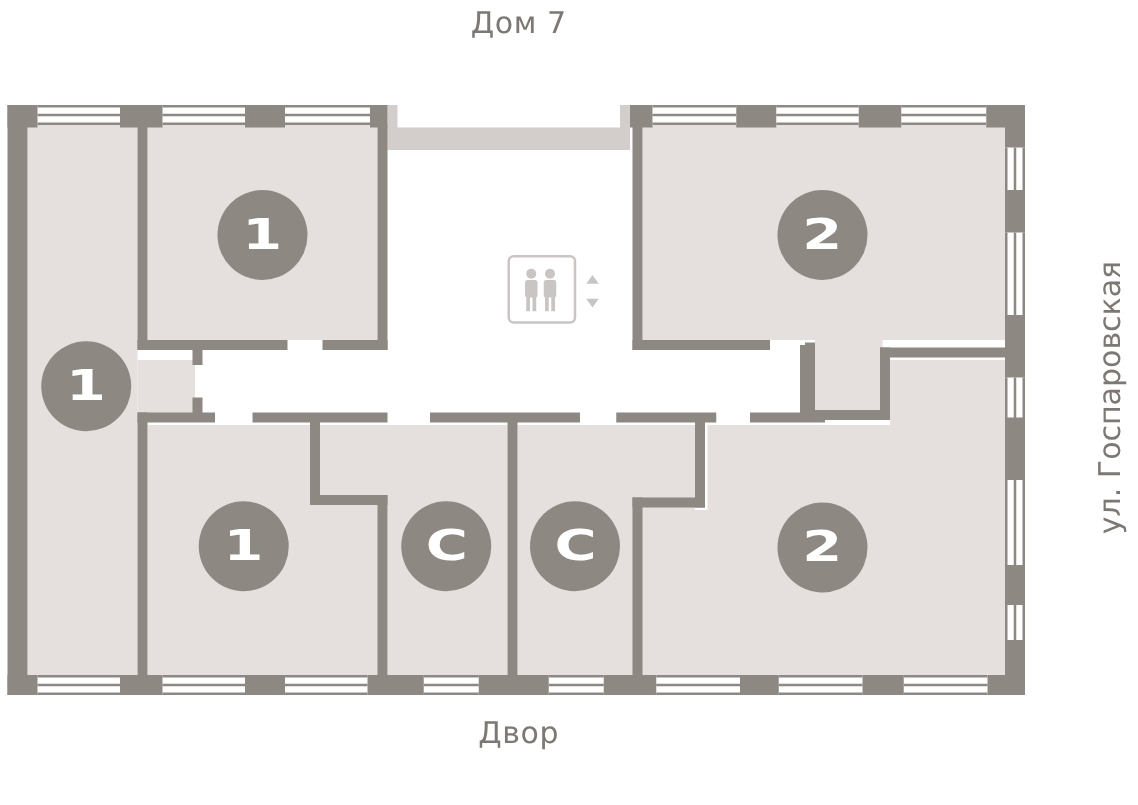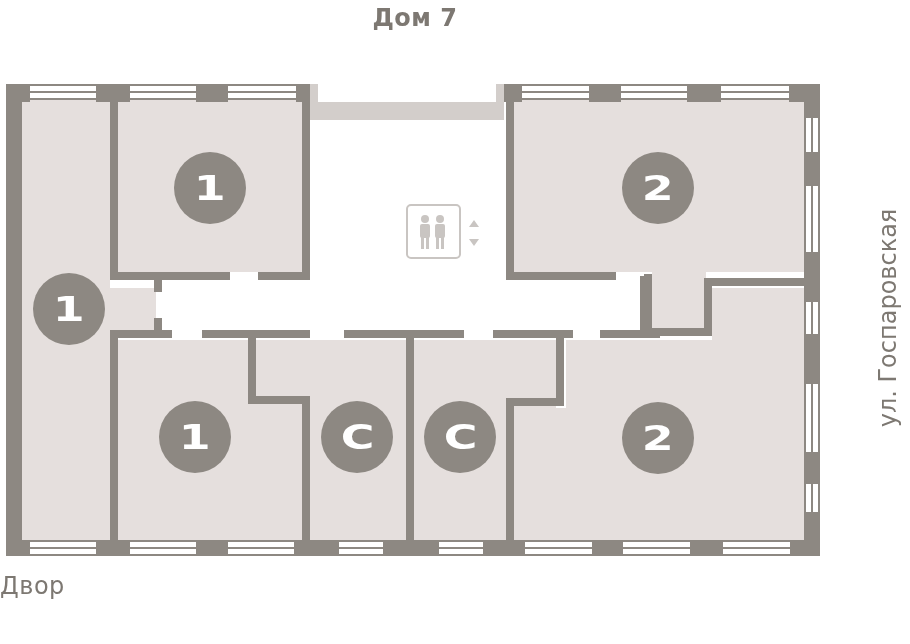--- a/index.html
+++ b/index.html
@@ -1,19 +1,19 @@
 <!DOCTYPE html>
 <html><head>
 <meta charset="utf-8">
 <style>
   html, body { margin:0; padding:0; background:#ffffff; }
   body { width:910px; height:644px; position:relative; overflow:hidden; font-family:"DejaVu Sans", sans-serif; }
   .lbl { position:absolute; color:#7d7872; font-size:24px; letter-spacing:0.5px; }
-  .lbl-top { left:0; width:830px; top:4px; text-align:center;font-weight:bold; }
-  .lbl-bottom { left:0; width:830px; top:572px; }
+  .lbl-top { left:0; width:830px; top:4px; text-align:center; }
+  .lbl-bottom { left:0; width:830px; top:572px; text-align:center; }
   .lbl-right { position:absolute; left:888px; top:318px; transform:translate(-50%,-50%) rotate(-90deg); white-space:nowrap; color:#7d7872; font-size:24px; }
   .plan { position:absolute; left:0; top:0; width:910px; height:644px; }
   .room { position:absolute; background:#e5dfdd; }
   .wall { position:absolute; background:#8d8882; }
   .pier { position:absolute; background:#8d8882; }
   .lightwall { position:absolute; background:#d3cecb; }
   .win-h { position:absolute; height:16px; border-top:2px solid #8d8882; border-bottom:2px solid #8d8882; background:transparent; box-sizing:border-box; }
   .win-h::after { content:""; position:absolute; left:0; right:0; top:5px; height:2px; background:#8d8882; }
   .win-v { position:absolute; width:16px; border-left:2px solid #8d8882; border-right:2px solid #8d8882; box-sizing:border-box; }
   .win-v::after { content:""; position:absolute; top:0; bottom:0; left:5px; width:2px; background:#8d8882; }

